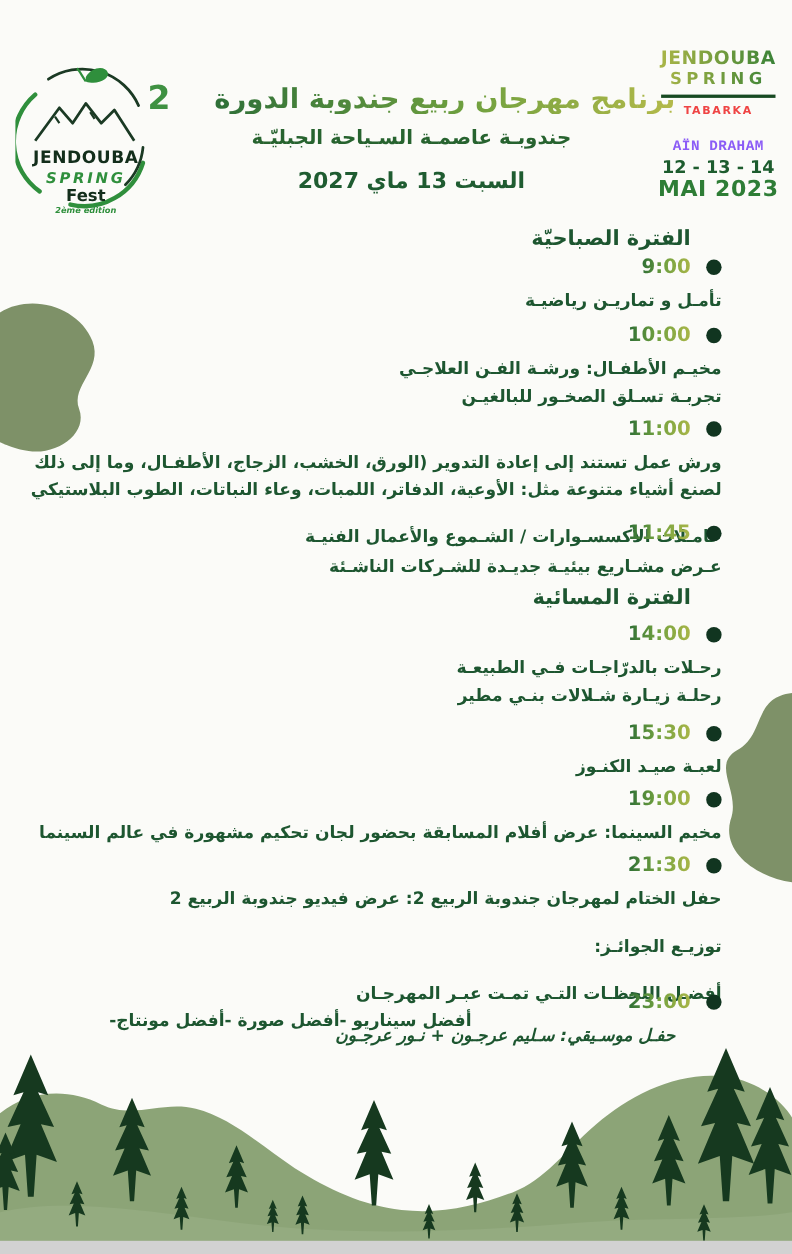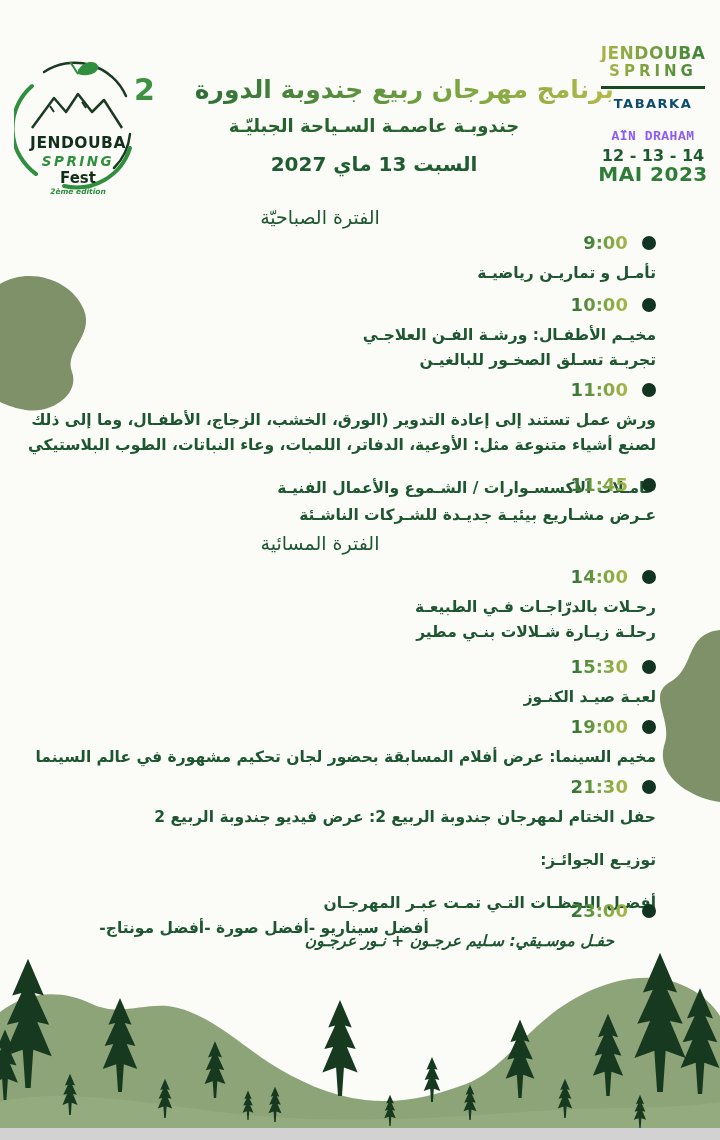--- a/index.html
+++ b/index.html
@@ -15,41 +15,41 @@
   
   .corner{position:absolute;right:4px;top:44px;width:126px;text-align:center;line-height:1.08;}
   .grad-green{
     background:linear-gradient(90deg,#b4ba4a 0%,#7ba03f 45%,#2e7d36 100%);
     -webkit-background-clip:text;background-clip:text;
     -webkit-text-fill-color:transparent;color:transparent;
   }
   .corner .l1{font-size:17px;font-weight:800;letter-spacing:.5px;}
   .corner .l2{font-size:15px;font-weight:800;letter-spacing:4px;margin-top:1px;}
   .corner .rule{height:3px;background:#174a22;width:104px;margin:6px auto 8px auto;}
-  .corner .venue1{font-size:13px;font-weight:800;letter-spacing:1.5px;color:#0c4a6e;}
+  .corner .venue1{font-size:10px;font-weight:800;letter-spacing:1.5px;color:#ef4444;}
   .corner .venue2{font-size:13px;font-weight:700;color:#8b5cf6;letter-spacing:.5px;margin-top:19px;font-family:Liberation Mono, monospace;}
   .corner .dates{font-size:16px;font-weight:800;color:#1d5c2e;margin-top:3px;}
   .corner .month{font-size:20px;font-weight:800;color:#2e7d36;letter-spacing:.5px;}
   
   .head{position:absolute;left:134px;right:106px;top:72px;text-align:center;direction:rtl;}
   .title-line{display:flex;flex-direction:row;justify-content:space-between;align-items:center;white-space:nowrap;}
   .title-main{
     font-size:25px;font-weight:800;
     background:linear-gradient(to left,#b4ba4a 0%,#6fa03f 45%,#2e6f38 100%);
     -webkit-background-clip:text;background-clip:text;
     -webkit-text-fill-color:transparent;color:transparent;
   }
   .title-num{font-size:30px;font-weight:800;color:#3f9142;}
   .subtitle{font-size:18px;font-weight:800;color:#27632f;margin-top:8px;letter-spacing:.5px;}
   .date-line{font-size:20px;font-weight:800;color:#1f5c31;margin-top:16px;}
   
   .sched{position:absolute;left:0;top:0;width:100%;height:100%;}
   .sec-head{
     position:absolute;right:64px;left:12px;margin-right:28px;
-    direction:rtl;text-align:center;font-size:19px;font-weight:400;color:#1d5630;
+    direction:rtl;text-align:right;font-size:19px;font-weight:700;color:#1d5630;
   }
   .entry{position:absolute;right:64px;left:12px;direction:rtl;text-align:right;}
   .time-row{height:24px;margin-bottom:5px;}
   .bullet{
     display:inline-block;width:14px;height:14px;border-radius:50%;
     background:#113520;margin-left:9px;vertical-align:middle;
   }
   .time{
     display:inline-block;vertical-align:middle;font-size:18px;font-weight:800;
     background:linear-gradient(90deg,#2e6e35 0%,#6fa03f 45%,#a9b648 100%);

